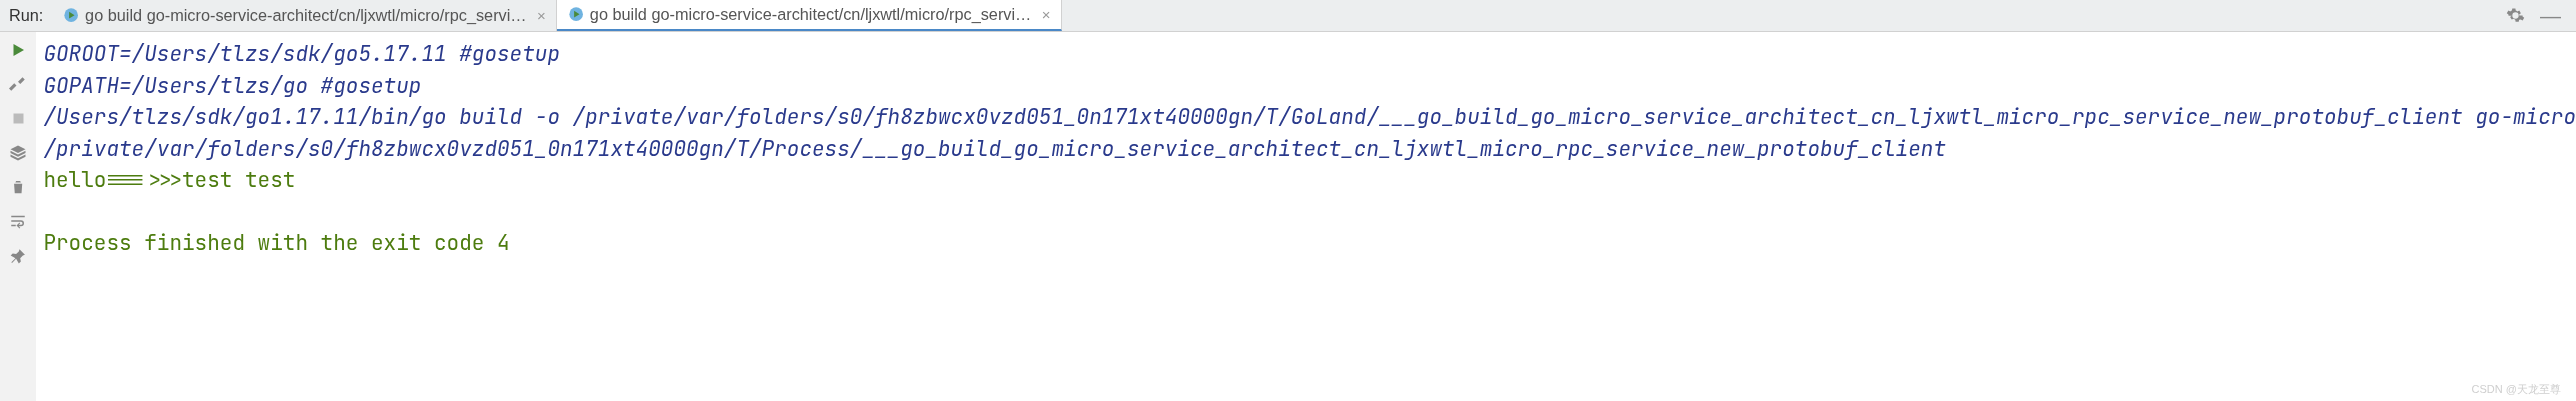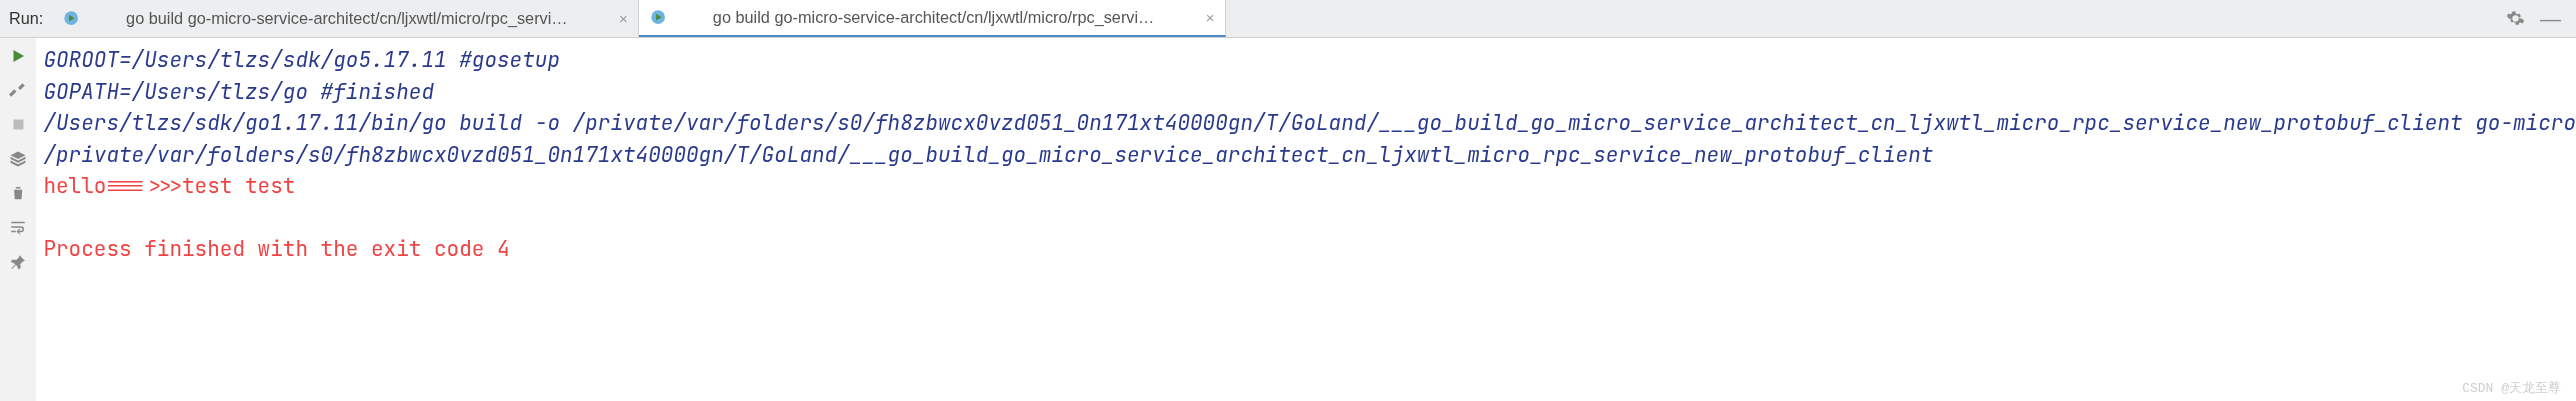--- a/index.html
+++ b/index.html
@@ -9,41 +9,40 @@
     }
     body {
       font-family: -apple-system, BlinkMacSystemFont, "Segoe UI", sans-serif;
       background: #f2f2f2;
       font-size: 19px;
       width: 2576px;
       height: 401px;
       overflow: hidden;
     }
     .top-bar {
-      height: 38px;
+      height: 32px;
       background: #eceeef;
       border-bottom: 0.7px solid #d1d1d1;
       display: flex;
       align-items: center;
       font-size: 16.3px;
       color: #555;
     }
     .run-label {
       padding: 0 9px;
       color: #333;
     }
     .tab {
       display: flex;
       align-items: center;
       padding: 0 10.4px;
       height: 100%;
       border-right: 0.7px solid #d1d1d1;
       background: #eceeef;
       position: relative;
-      gap: 41px;
     }
     .tab.active {
       background: #ffffff;
       border-bottom: 2.2px solid #4a88c7;
     }
     .tab-icon {
       width: 16.3px;
       height: 16.3px;
       margin-right: 6px;
     }
@@ -91,29 +90,28 @@
       font-size: 21px;
       line-height: 1.5;
       white-space: pre;
       overflow: hidden;
     }
     .setup-line {
       color: #2a3a8c;
       font-style: italic;
     }
     .output-line {
-      color: #ef4444;
+      color: #4d7c0f;
     }
     .watermark {
       position: absolute;
       right: 15px;
       bottom: 4.4px;
-      font-size: 13px;
+      font-size: 11px;
       color: #cfcfcf;
-      font-family: Liberation Mono, monospace;
     }
   </style>
 </head>
 <body>
 
 <div class="top-bar">
   <span class="run-label">Run:</span>
 
   <div class="tab">
     <svg class="tab-icon" viewBox="0 0 24 24">
@@ -176,22 +174,22 @@
         </svg>
     </div>
     <div class="gutter-icon">
       <svg width="16.3" height="16.3" viewBox="0 0 24 24">
           <path fill="#888" d="M14 2l8 8-3 1-4 4 1 5-3 3-4-7-6 6-1-1 6-6-7-4 3-3 5 1 4-4 1-3z"></path>
         </svg>
     </div>
   </div>
 
   <div class="console"><span class="setup-line">GOROOT=/Users/tlzs/sdk/go5.17.11 #gosetup</span>
-<span class="setup-line">GOPATH=/Users/tlzs/go #finished</span>
+<span class="setup-line">GOPATH=/Users/tlzs/go #gosetup</span>
 <span class="setup-line">/Users/tlzs/sdk/go1.17.11/bin/go build -o /private/var/folders/s0/fh8zbwcx0vzd051_0n171xt40000gn/T/GoLand/___go_build_go_micro_service_architect_cn_ljxwtl_micro_rpc_service_new_protobuf_client go-micro-service-architect/cn/ljxwtl/micro/rpc_service_new/protobuf/client #gosetup</span>
-<span class="setup-line">/private/var/folders/s0/fh8zbwcx0vzd051_0n171xt40000gn/T/GoLand/___go_build_go_micro_service_architect_cn_ljxwtl_micro_rpc_service_new_protobuf_client</span>
+<span class="setup-line">/private/var/folders/s0/fh8zbwcx0vzd051_0n171xt40000gn/T/Process/___go_build_go_micro_service_architect_cn_ljxwtl_micro_rpc_service_new_protobuf_client</span>
 <span class="output-line">hello===&gt;&gt;&gt;test test</span>
 <span class="output-line"></span>
 <span class="output-line">Process finished with the exit code 4</span></div>
 </div>
 
 <div class="watermark">CSDN @天龙至尊</div>
 
 
 </body></html>

